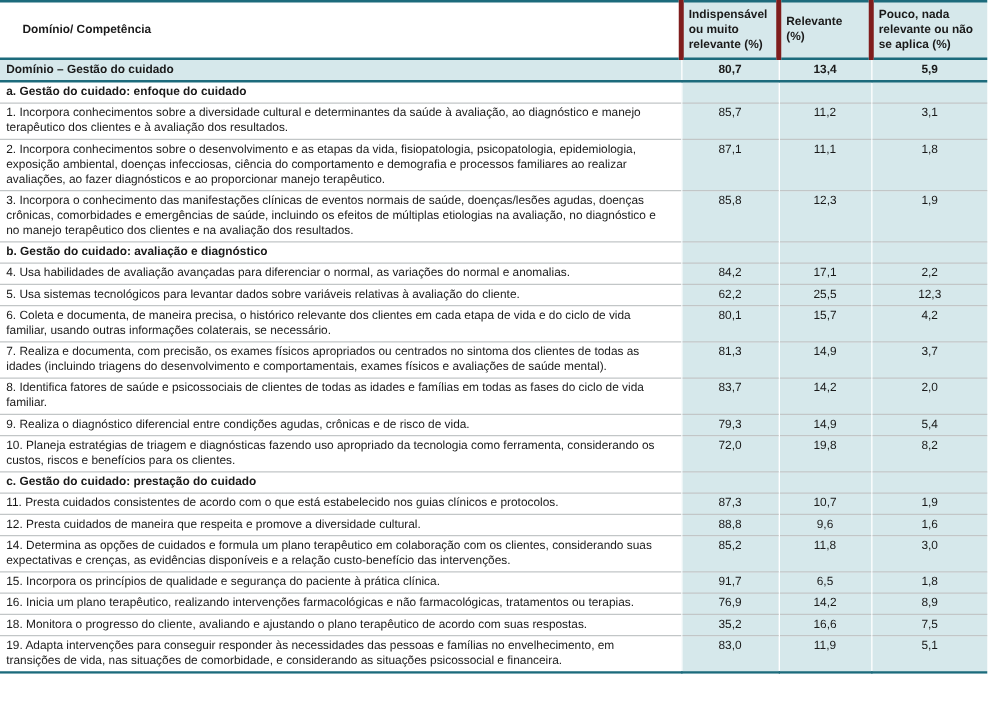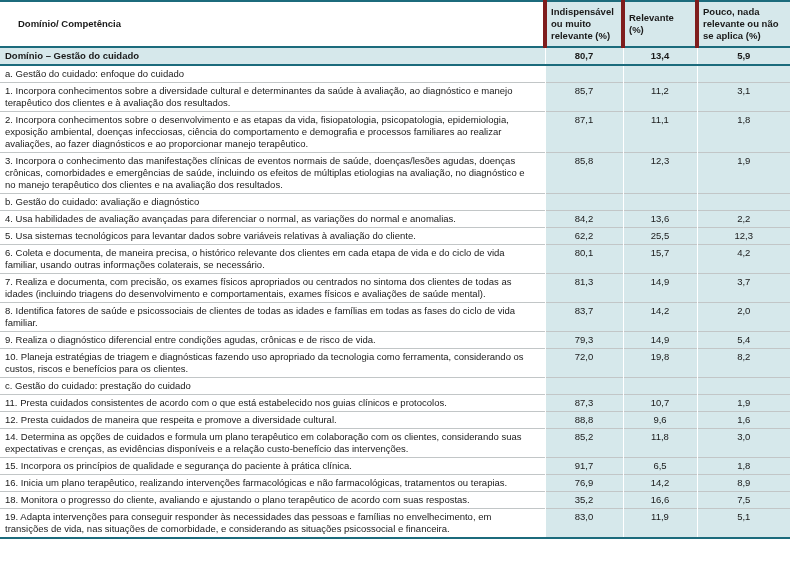--- a/index.html
+++ b/index.html
@@ -52,21 +52,21 @@
     background: var(--teal-bg, #d6e8eb);
     border-left: 1px solid #ffffff;
     vertical-align: top;
     padding: 2px 2px;
   }
   tbody tr.summary {
     border-bottom: 2px solid var(--dark-teal, #1c6b7c);
     font-weight: bold;
   }
   tbody tr.summary td.c1 { background: var(--teal-bg, #d6e8eb); }
-  tbody tr.section td.c1 { font-weight: normal; }
+  tbody tr.section td.c1 { font-weight: bold; }
 </style>
 </head>
 <body>
 
 <table class="comp-table">
   <colgroup>
     <col class="w1">
       <col class="w2">
       <col class="w3">
       <col class="w4">
@@ -112,21 +112,21 @@
       </tr>
       <tr class="section">
         <td class="c1">b. Gestão do cuidado: avaliação e diagnóstico</td>
         <td class="num"></td>
         <td class="num"></td>
         <td class="num"></td>
       </tr>
       <tr class="data">
         <td class="c1">4. Usa habilidades de avaliação avançadas para diferenciar o normal, as variações do normal e anomalias.</td>
         <td class="num">84,2</td>
-        <td class="num">13,6</td>
+        <td class="num">17,1</td>
         <td class="num">2,2</td>
       </tr>
       <tr class="data">
         <td class="c1">5. Usa sistemas tecnológicos para levantar dados sobre variáveis relativas à avaliação do cliente.</td>
         <td class="num">62,2</td>
         <td class="num">25,5</td>
         <td class="num">12,3</td>
       </tr>
       <tr class="data">
         <td class="c1">6. Coleta e documenta, de maneira precisa, o histórico relevante dos clientes em cada etapa de vida e do ciclo de vida familiar, usando outras informações colaterais, se necessário.</td>

